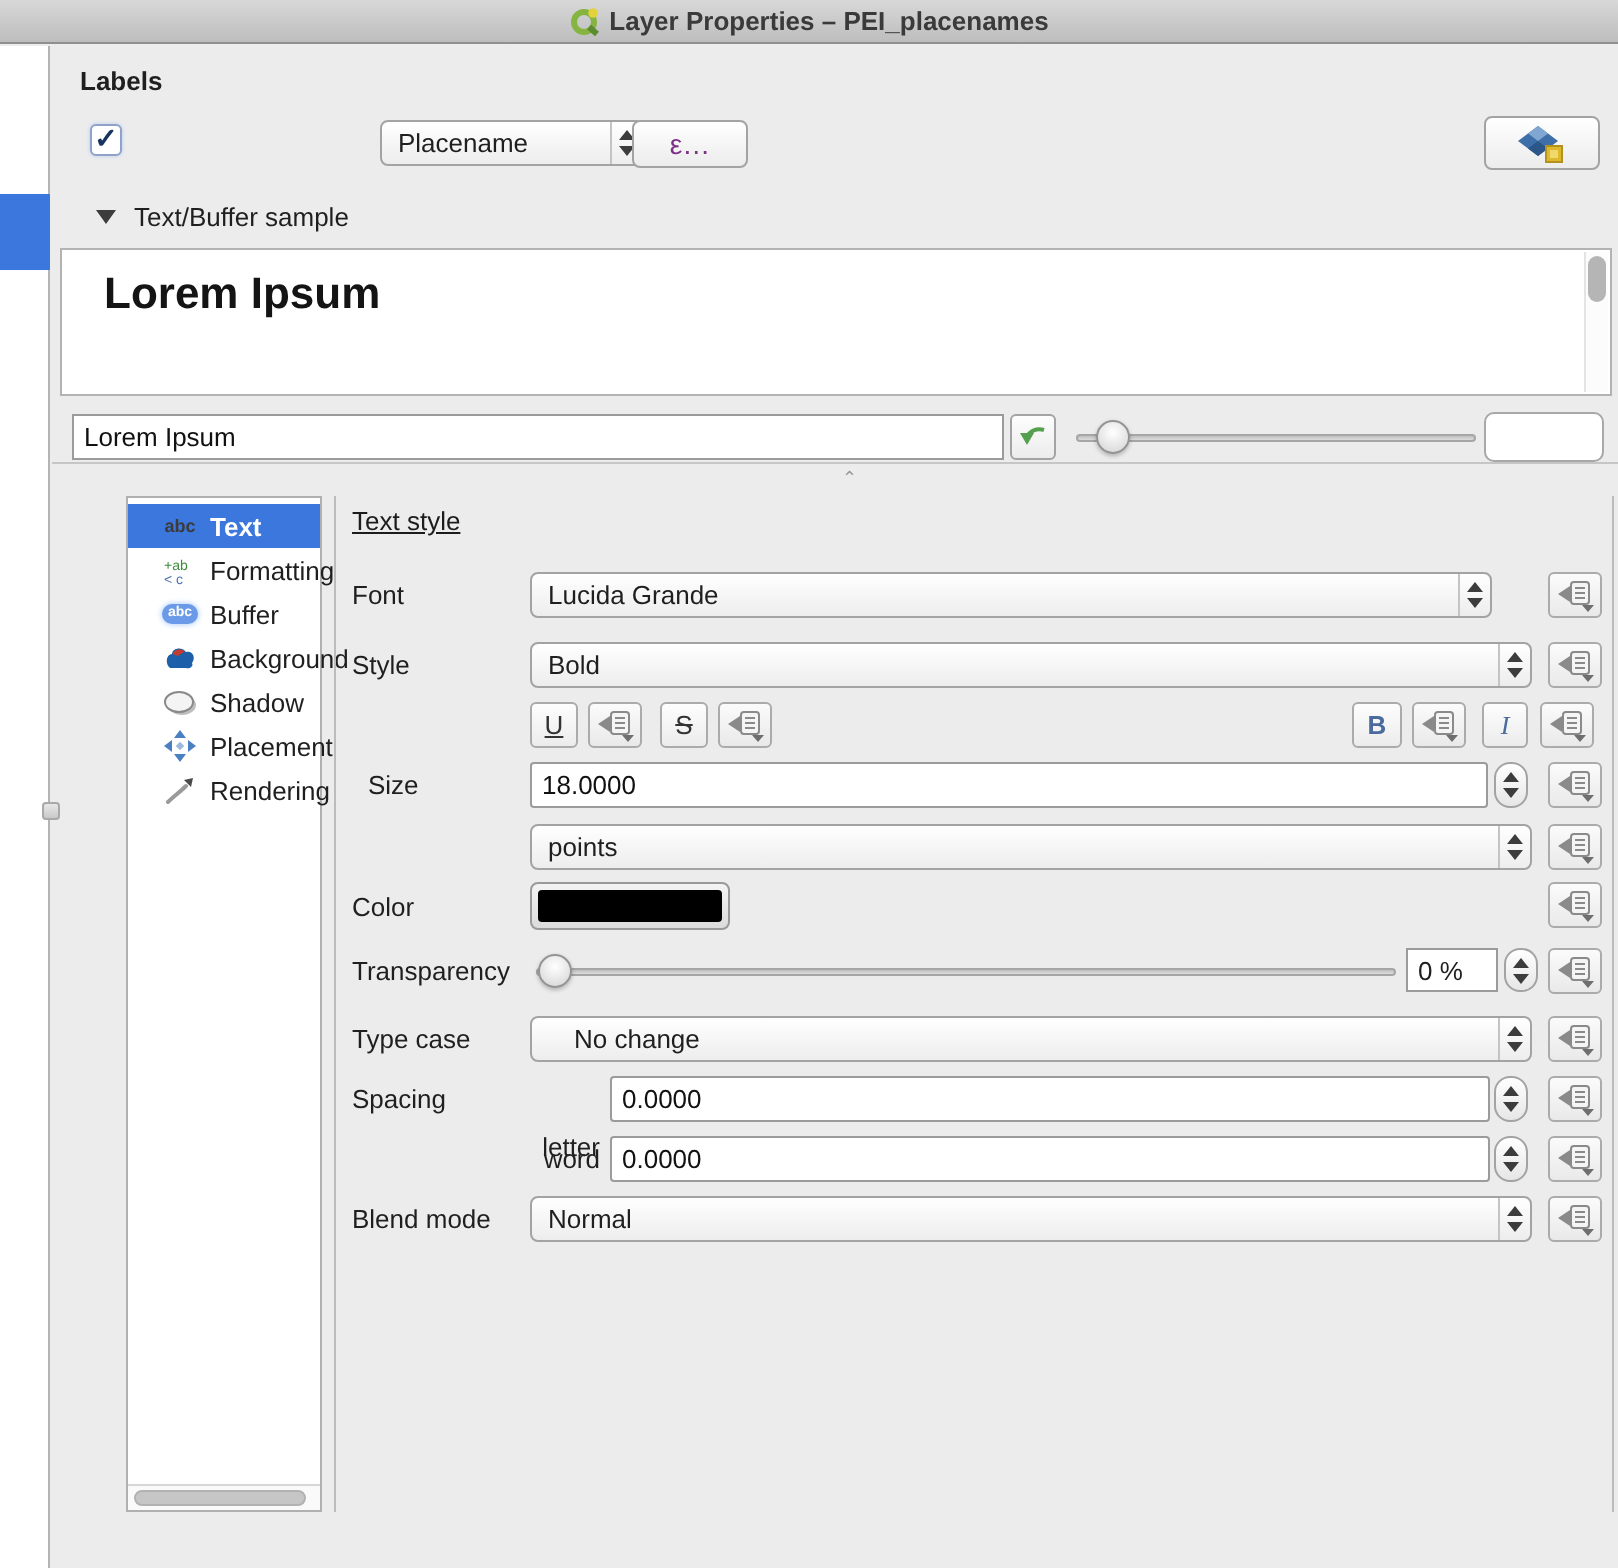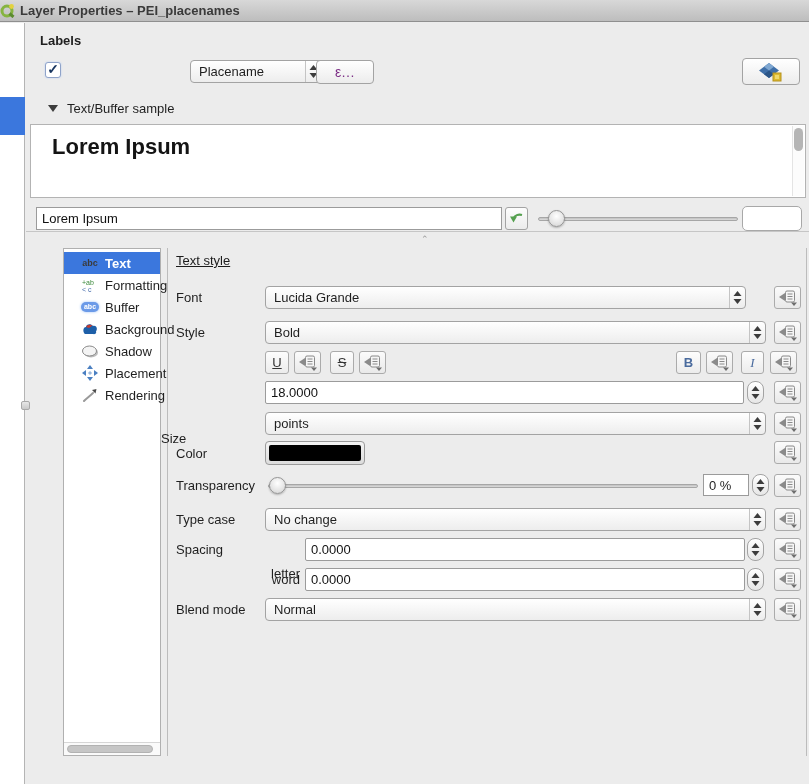--- a/index.html
+++ b/index.html
@@ -6,21 +6,21 @@
   *{box-sizing:border-box;}
   .window{
     position:relative;width:809px;height:784px;overflow:hidden;
     background:#ececec;font-family:"Liberation Sans",sans-serif;font-size:13px;color:#1f1f1f;
   }
   
   .titlebar{
     position:absolute;left:0;top:0;width:809px;height:22px;
     background:linear-gradient(#d8d8d8,#bdbdbd);
     border-bottom:1px solid #8f8f8f;
-    display:flex;align-items:center;gap:5px;
+    display:flex;align-items:center;justify-content:center;gap:5px;
   }
   .titlebar .title{font-size:13px;font-weight:600;color:#3a3a3a;}
   
   .outer-strip{position:absolute;left:0;top:23px;width:25px;bottom:0;background:#ffffff;border-right:1px solid #b4b4b4;}
   .outer-selected{position:absolute;left:0;top:97px;width:25px;height:38px;background:#3b77dd;}
   .left-grip{position:absolute;left:21px;top:401px;width:9px;height:9px;border:1px solid #a9a9a9;border-radius:2px;background:linear-gradient(#e8e8e8,#c9c9c9);}
   
   .btn{
     background:linear-gradient(#ffffff,#ececec);
     border:1px solid #a3a3a3;border-radius:4px;
@@ -315,21 +315,21 @@
         <use href="#ddicon"></use>
       </svg>
     </div>
   <div class="togglebtn" style="left:741px;top:351px;width:23px;color:#4a6b9e;font-style:italic;font-family:'Liberation Serif',serif;">I</div>
   <div class="ddbtn" style="left:770px;top:351px;">
       <svg width="20" height="17">
         <use href="#ddicon"></use>
       </svg>
     </div>
 
-  <div class="rowlabel" style="left:161px;top:381px;margin-top:46px;">Size</div>
+  <div class="rowlabel" style="left:184px;top:381px;">Size</div>
   <input class="field" style="left: 265px; top: 381px; width: 479px;" value="18.0000">
   <div class="spinner" style="left:747px;top:381px;">
       <svg width="9" height="13">
         <use href="#spinarrows"></use>
       </svg>
     </div>
   <div class="ddbtn" style="left:774px;top:381px;">
       <svg width="20" height="17">
         <use href="#ddicon"></use>
       </svg>
@@ -372,21 +372,21 @@
         <use href="#spinarrows"></use>
       </svg>
     </div>
   <div class="ddbtn" style="left:774px;top:474px;">
       <svg width="20" height="17">
         <use href="#ddicon"></use>
       </svg>
     </div>
 
   <div class="rowlabel" style="left:176px;top:508px;">Type case</div>
-  <div class="combo" style="left:265px;top:508px;width:501px;">
+  <div class="combo" style="left:265px;top:508px;width:501px;padding-left:13px;">
     <span class="val">No change</span>
     <span class="carrows">
         <svg width="9" height="13">
           <use href="#spinarrows"></use>
         </svg>
       </span>
   </div>
   <div class="ddbtn" style="left:774px;top:508px;">
       <svg width="20" height="17">
         <use href="#ddicon"></use>

